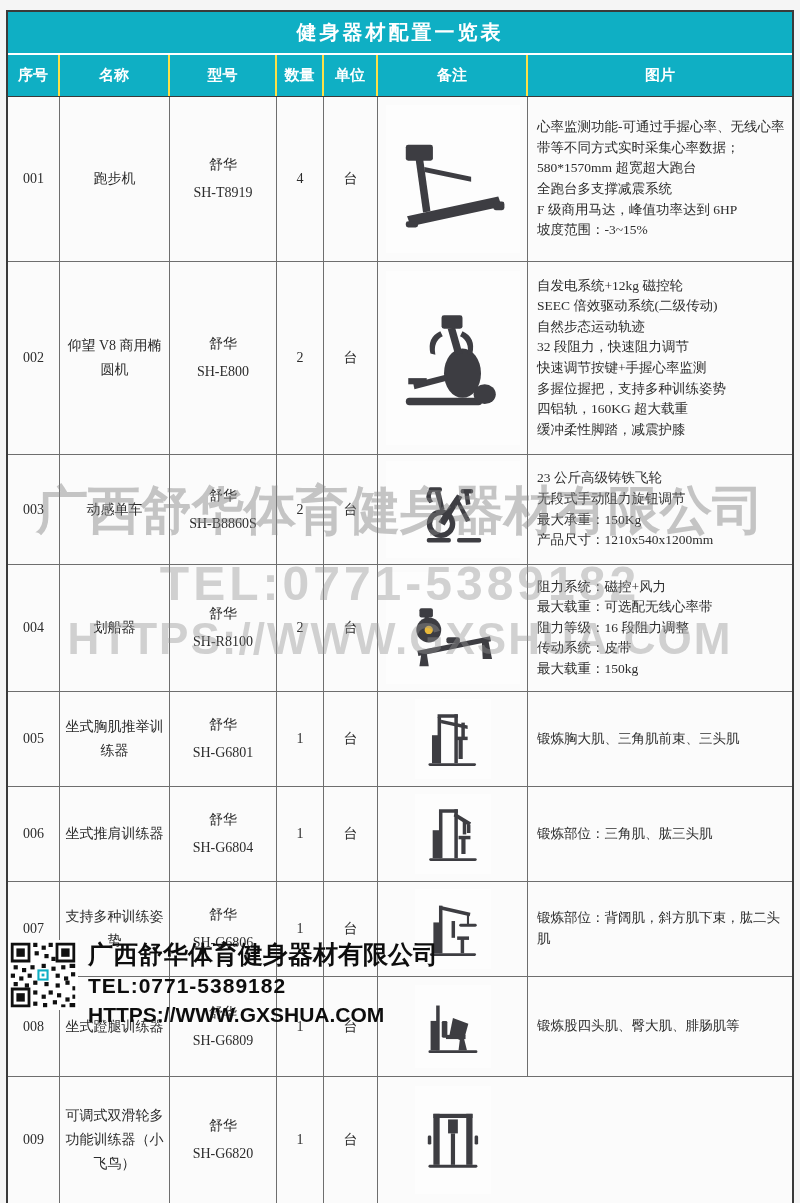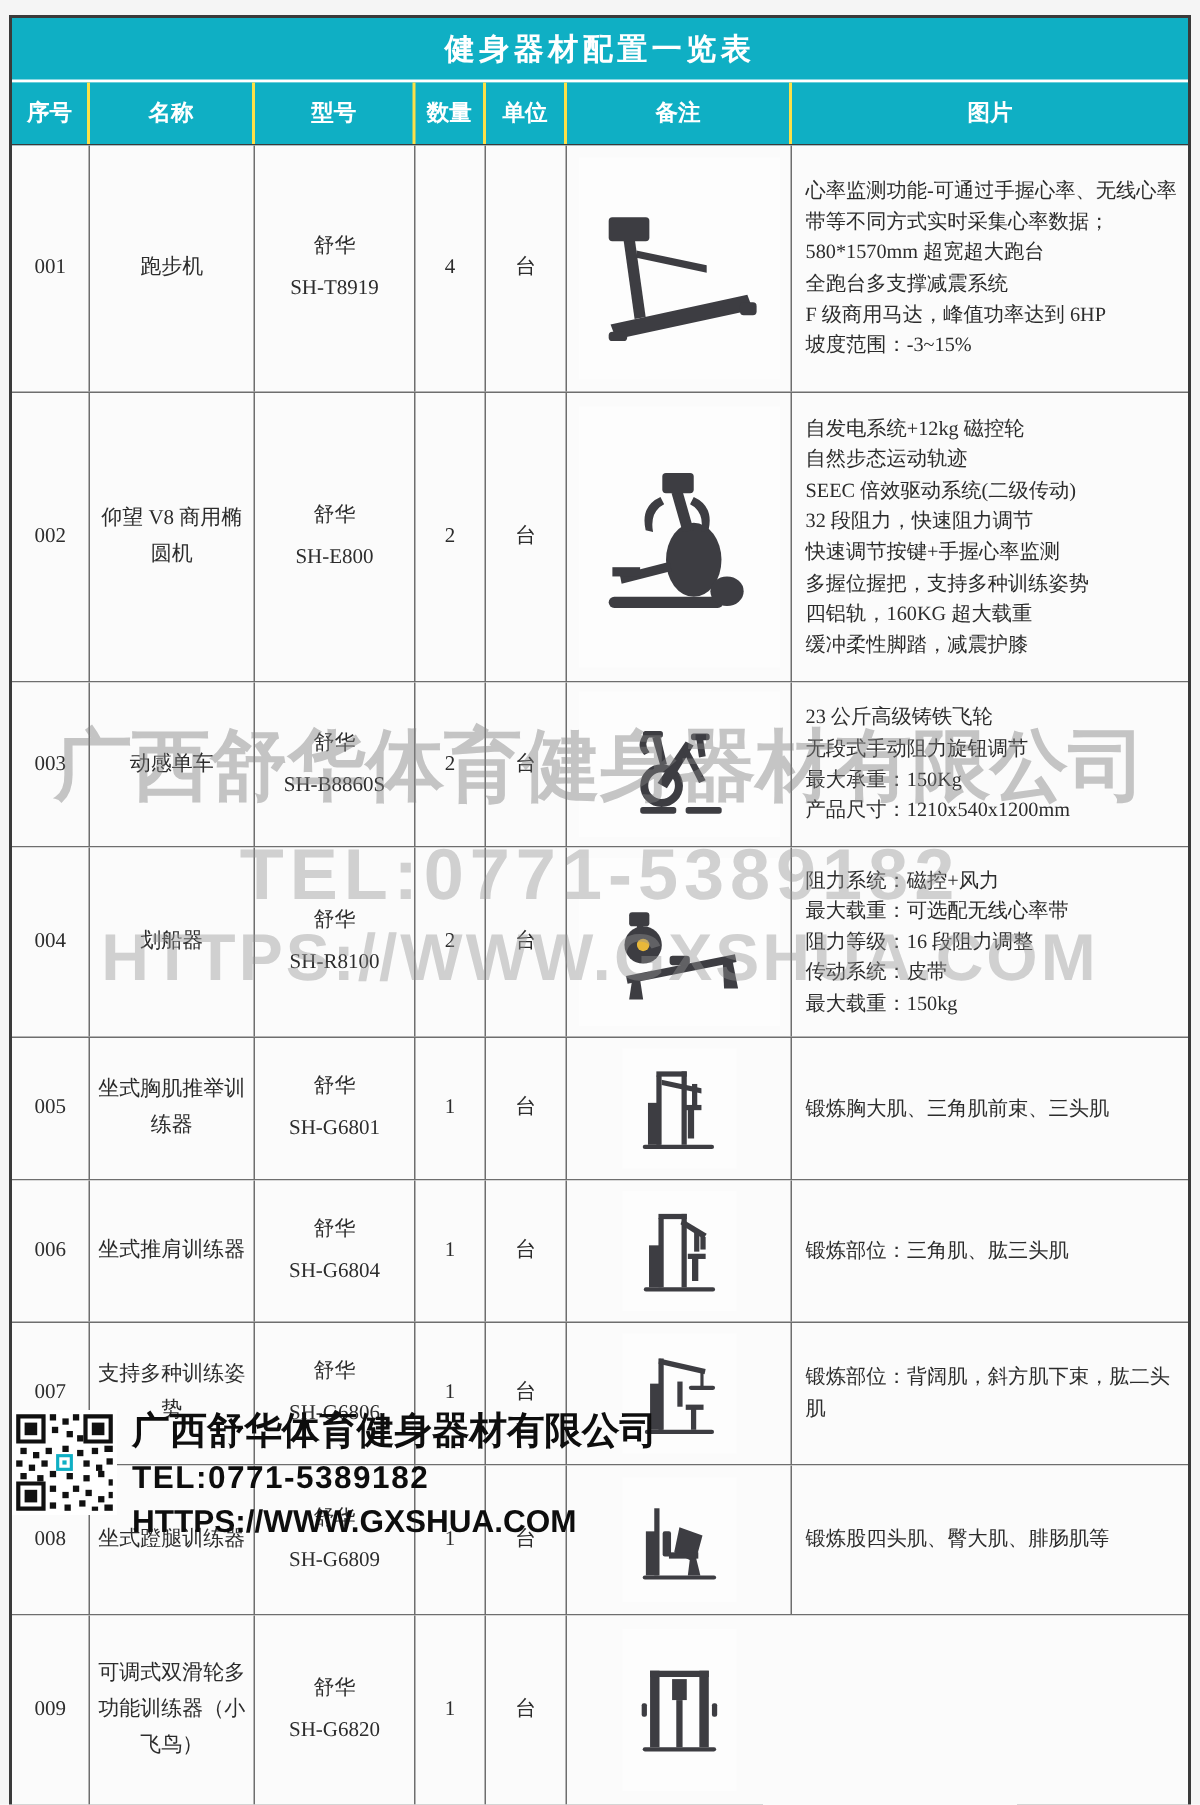--- a/index.html
+++ b/index.html
@@ -139,22 +139,22 @@
                 <polygon points="18,70 45,63 46,68 19,75"></polygon>
                 <rect x="14" y="66" width="15" height="5"></rect>
                 <ellipse cx="76" cy="79" rx="9" ry="8"></ellipse>
               </g>
             </svg>
           </div>
     </div>
     <div class="cell notes-cell">
       <div class="notes">
             <div class="note-line">自发电系统+12kg 磁控轮</div>
+            <div class="note-line">SEEC 倍效驱动系统(二级传动)</div>
             <div class="note-line">自然步态运动轨迹</div>
-            <div class="note-line">SEEC 倍效驱动系统(二级传动)</div>
             <div class="note-line">32 段阻力，快速阻力调节</div>
             <div class="note-line">快速调节按键+手握心率监测</div>
             <div class="note-line">多握位握把，支持多种训练姿势</div>
             <div class="note-line">四铝轨，160KG 超大载重</div>
             <div class="note-line">缓冲柔性脚踏，减震护膝</div>
           </div>
     </div>
   </div>
 
   <div class="row">

